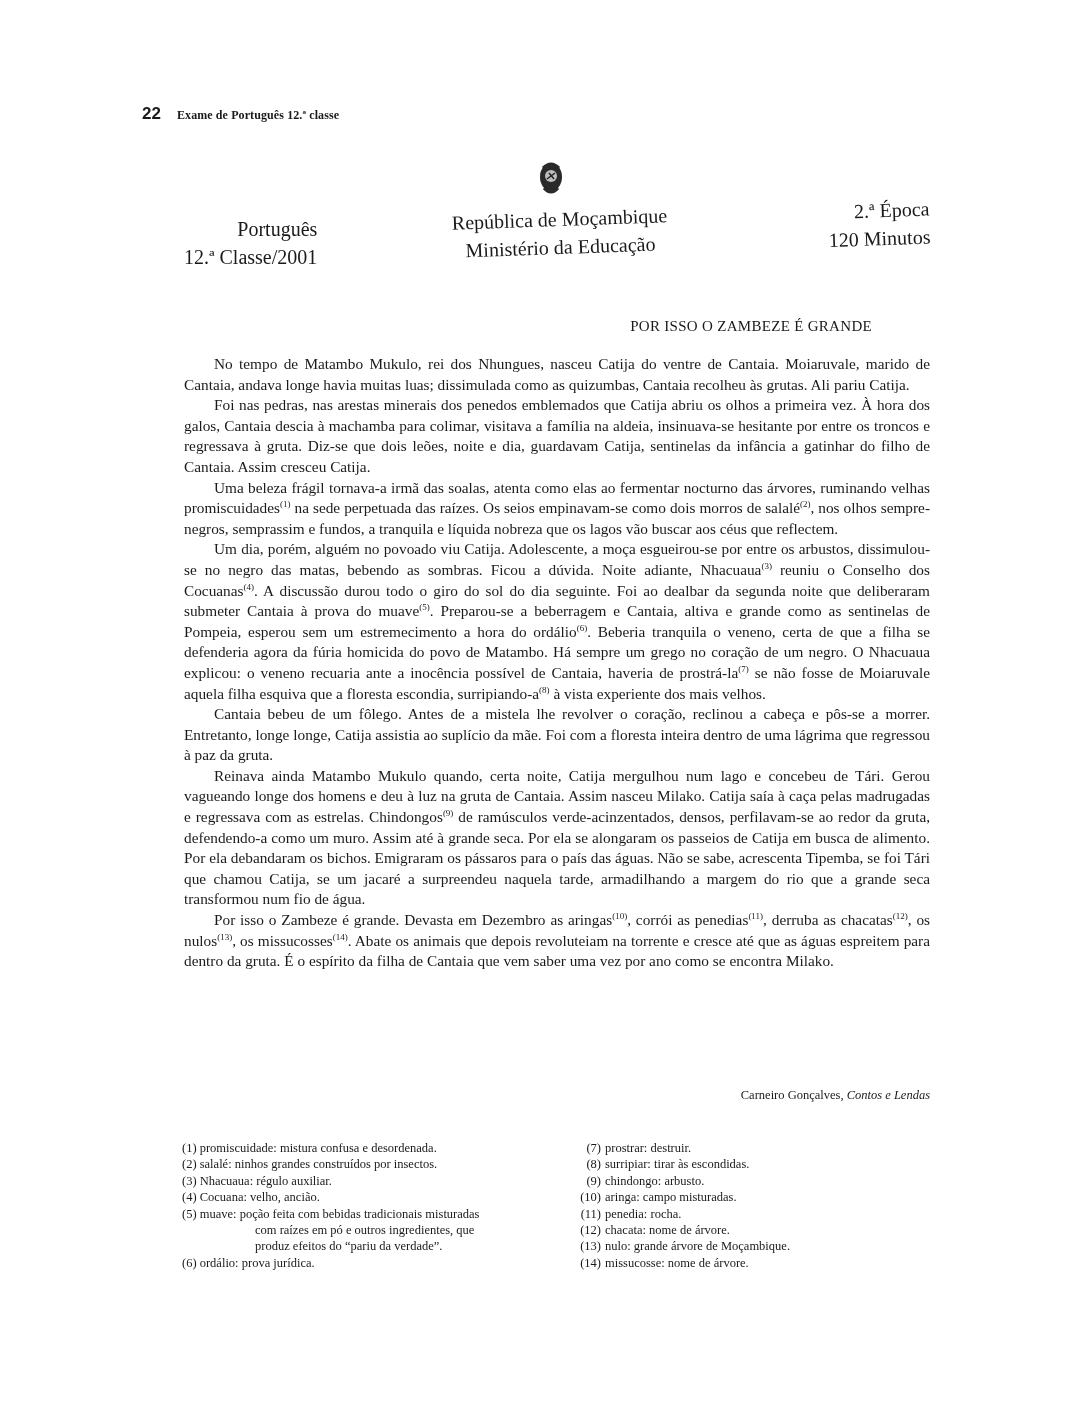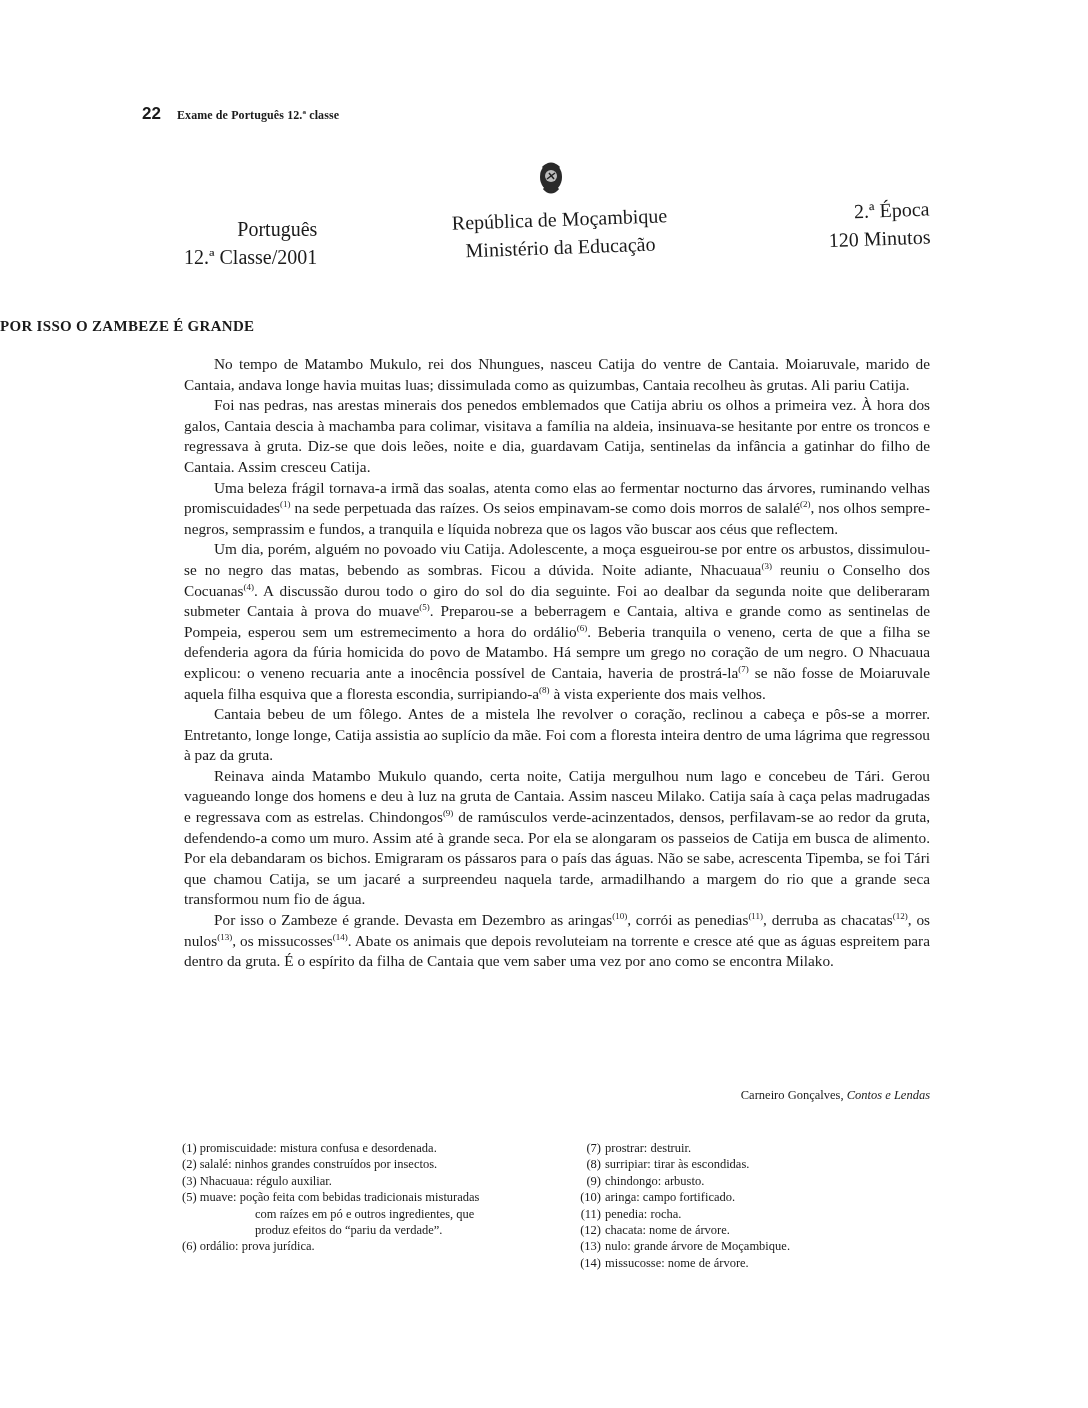--- a/index.html
+++ b/index.html
@@ -6,21 +6,21 @@
   body { width:1088px; height:1408px; position:relative; overflow:hidden; color:#1a1a1a; font-family:"Liberation Serif", serif; }
   .abs { position:absolute; }
   #page-header { left:142px; top:104px; display:flex; align-items:baseline; gap:16px; }
   #page-num { font-family:"Liberation Sans", sans-serif; font-weight:bold; font-size:17px; }
   #running-title { font-size:12px; font-weight:bold; letter-spacing:0.1px; }
   .hdr { font-size:20px; line-height:28px;text-align:right; }
   #hdr-left { left:184px; top:215px; }
   #hdr-center { left:440px; top:205px; width:240px; text-align:center; transform:rotate(-2deg); }
   #hdr-right { left:790px; top:197px; width:140px; text-align:right; transform:rotate(-2deg); }
   #emblem { left:537px; top:158px; width:28px; height:40px; }
-  #story-title { left:0; width:872px; top:318px; text-align:left; font-size:15px; font-weight:bold; letter-spacing:0.3px; }
+  #story-title { left:0; width:872px; top:318px; text-align:right; font-size:15px; font-weight:normal; letter-spacing:0.3px; }
   #story { left:184px; top:354px; width:746px; font-size:15.3px; line-height:20.6px; text-align:justify; }
   #story p { margin:0; text-indent:30px; }
   sup { font-size:9px; line-height:0; vertical-align:6px; }
   #attribution { right:158px; top:1060px; font-size:12.5px;margin-top:28px; }
   #attribution i { font-style:italic; }
   .notes { font-size:12.5px; line-height:16.4px; }
   #notes-left { left:182px; top:1140px; width:380px; }
   #notes-right { left:565px; top:1140px; width:300px; }
   .note { white-space:nowrap; }
   .note .num { display:inline-block; }
@@ -72,27 +72,28 @@
   </div>
 
 <div id="attribution" class="abs">
   <span>Carneiro Gonçalves, </span><i>Contos e Lendas</i>
 </div>
 
 <div id="notes-left" class="abs notes">
     <div class="note"><span class="num">(1)</span><b> promiscuidade:</b><span> mistura confusa e desordenada.</span></div>
     <div class="note"><span class="num">(2)</span><b> salalé:</b><span> ninhos grandes construídos por insectos.</span></div>
     <div class="note"><span class="num">(3)</span><b> Nhacuaua:</b><span> régulo auxiliar.</span></div>
+    <div class="note"><span class="num">(4)</span><b> Cocuana:</b><span> velho, ancião.</span></div>
     <div class="note"><span class="num">(5)</span><b> muave:</b><span> poção feita com bebidas tradicionais misturadas</span></div>
     <div class="note cont">com raízes em pó e outros ingredientes, que</div>
     <div class="note cont">produz efeitos do “pariu da verdade”.</div>
     <div class="note"><span class="num">(6)</span><b> ordálio:</b><span> prova jurídica.</span></div>
   </div>
 <div id="notes-right" class="abs notes">
     <div class="note"><span class="num">(7)</span><b>prostrar:</b><span> destruir.</span></div>
     <div class="note"><span class="num">(8)</span><b>surripiar:</b><span> tirar às escondidas.</span></div>
     <div class="note"><span class="num">(9)</span><b>chindongo:</b><span> arbusto.</span></div>
-    <div class="note"><span class="num">(10)</span><b>aringa:</b><span> campo fortificado.</span></div>
+    <div class="note"><span class="num">(10)</span><b>aringa:</b><span> campo misturadas.</span></div>
     <div class="note"><span class="num">(11)</span><b>penedia:</b><span> rocha.</span></div>
     <div class="note"><span class="num">(12)</span><b>chacata:</b><span> nome de árvore.</span></div>
     <div class="note"><span class="num">(13)</span><b>nulo:</b><span> grande árvore de Moçambique.</span></div>
     <div class="note"><span class="num">(14)</span><b>missucosse:</b><span> nome de árvore.</span></div>
   </div>
 
 </body></html>

